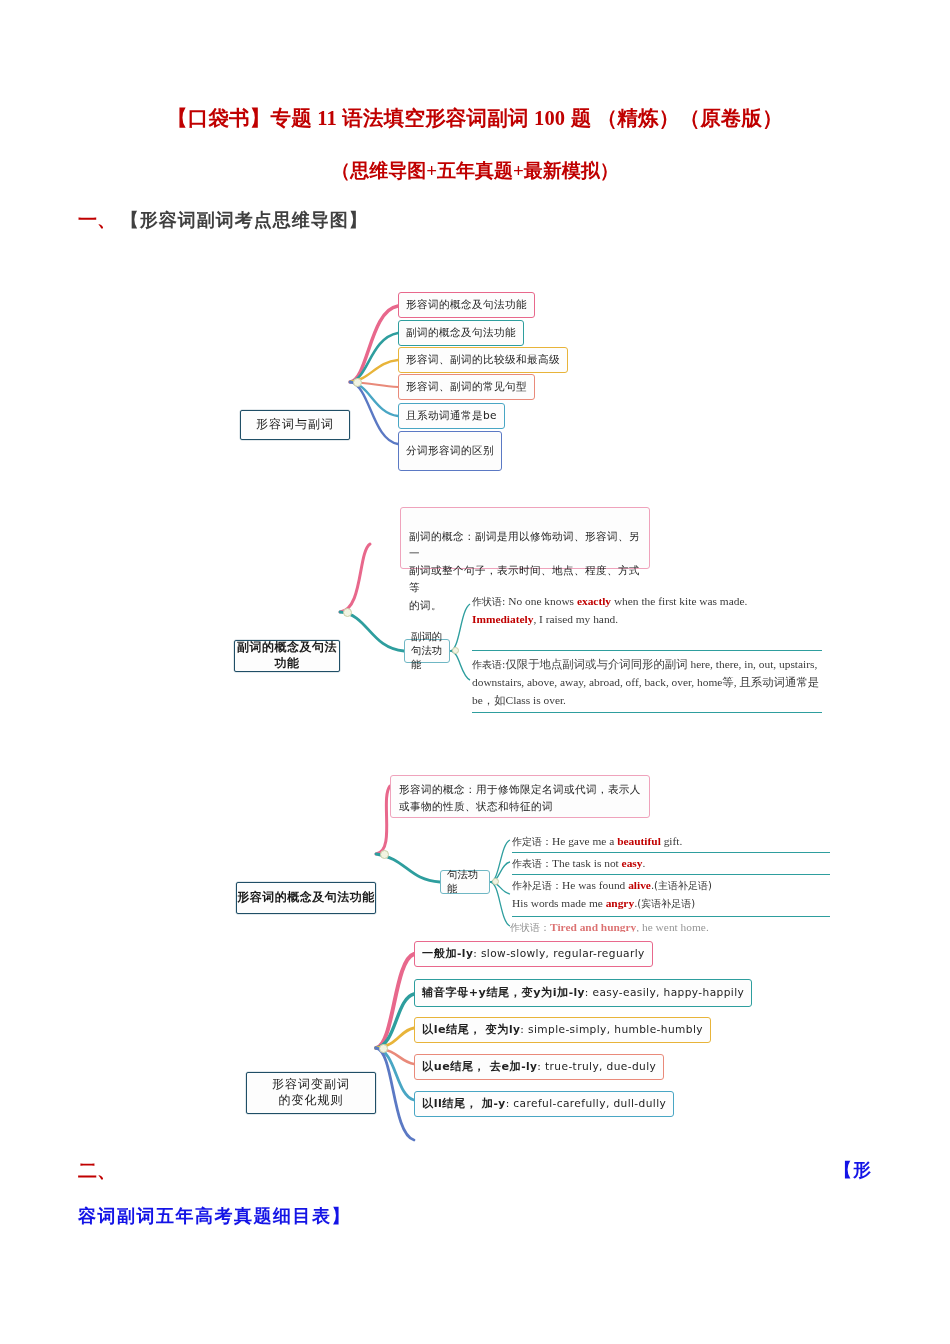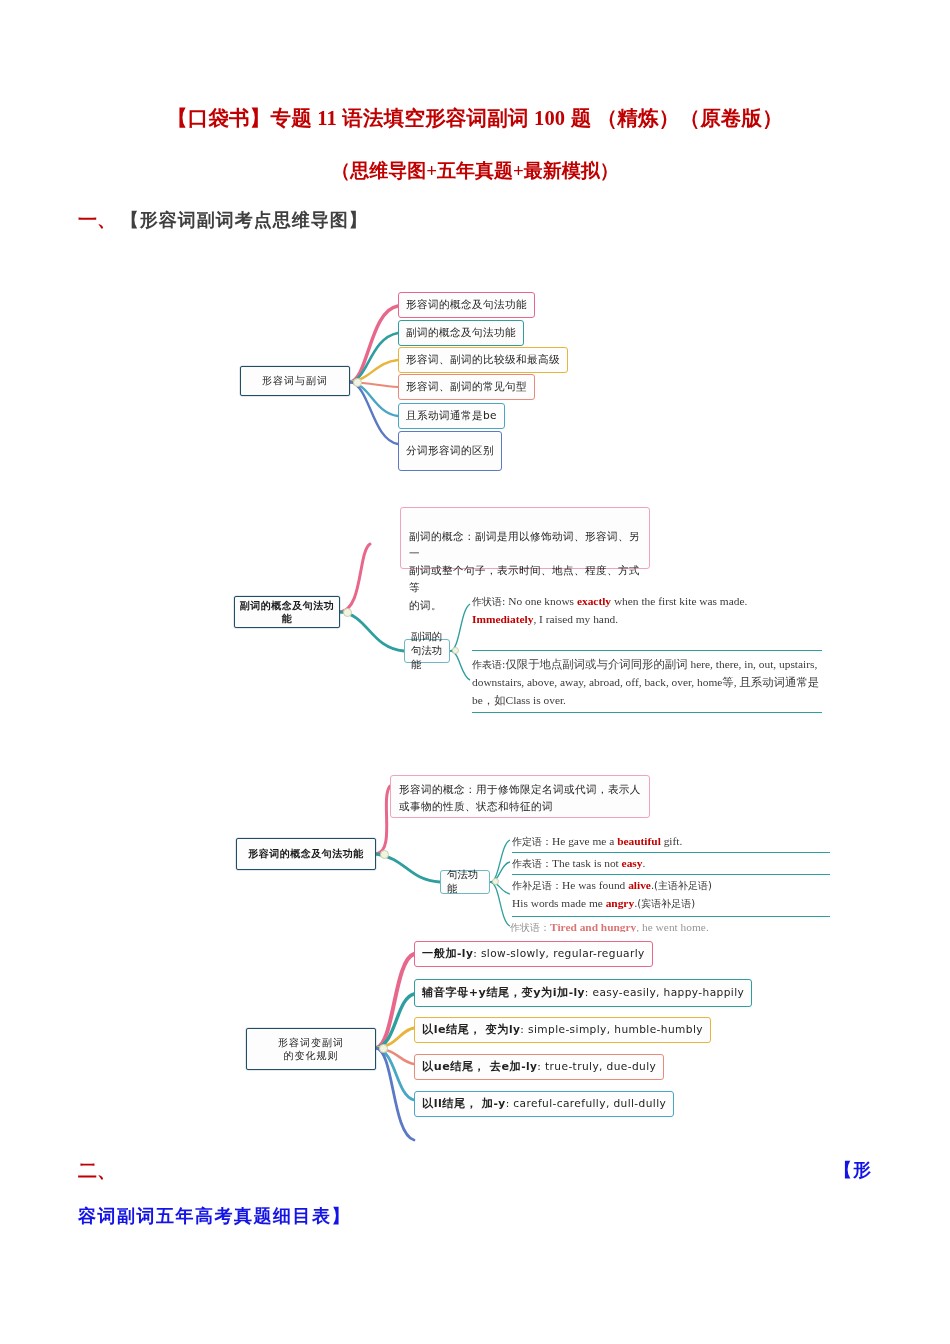--- a/index.html
+++ b/index.html
@@ -99,24 +99,25 @@
     display:flex;
     align-items:center;
     line-height:1.32;
   }
   .node.center{
     border:1.6px solid #1F4E66;
     border-radius:2px;
     justify-content:center;
     text-align:center;
     font-family:"DejaVu Sans", sans-serif;
-    font-size:10px;
+    font-size:12px;
     color:#1a1a1a;
     letter-spacing:1px;
     box-shadow:0 0 0 .5px rgba(31,78,102,.25);
+    margin-top:44px;
   }
   .node.center.bold{font-weight:bold;letter-spacing:.5px;}
   .node.leaf{
     border:1.3px solid #ccc;
     border-radius:3px;
     padding:3px 7px;
     font-family:"DejaVu Sans", sans-serif;
     font-size:10.6px;
     color:#222;
     letter-spacing:.4px;

